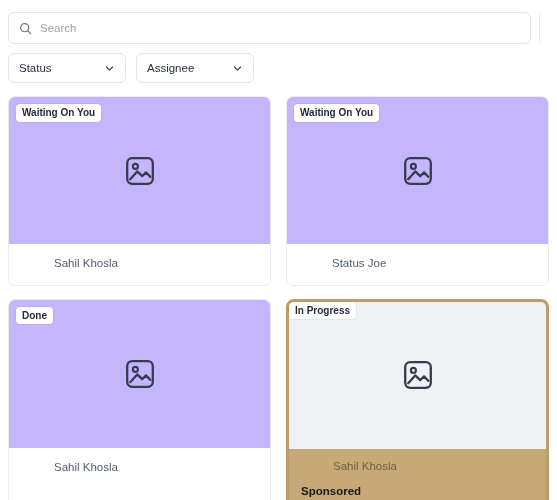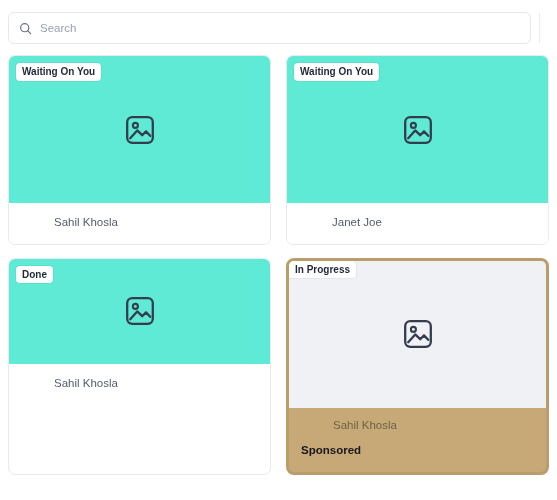--- a/index.html
+++ b/index.html
@@ -123,27 +123,27 @@
 
   .card.sponsored {
     background: #c7a977;
     border: 3px solid #bb9d6b;
     border-radius: 8px;
   }
 
   .card-media {
     position: relative;
     height: 147px;
-    background: #5eead4;
+    background: #c4b5fd;
     display: flex;
     align-items: center;
     justify-content: center;
   }
 
-  .card.row-bottom .card-media { height: 105px; }
+  .card.row-bottom .card-media { height: 148px; }
 
   .card.sponsored .card-media { height: 147px; background: #eff1f5; }
 
   .status-badge {
     position: absolute;
     top: 7px;
     left: 7px;
     background: #ffffff;
     border-radius: 4px;
     padding: 3px 6px;
@@ -206,20 +206,39 @@
           <line x1="10.8" y1="10.8" x2="14.3" y2="14.3" stroke="#6b7382" stroke-width="1.5" stroke-linecap="round"></line>
         </svg>
       </span>
       <input class="search-input" type="text" placeholder="Search" value="" style="">
     </div>
 
     <div class="tool-divider"></div>
 
   </div>
 
+  <div class="filter-row">
+    <div class="filter-select">
+      <span class="filter-label">Status</span>
+      <span class="chevron">
+        <svg width="11" height="11" viewBox="0 0 12 12" fill="none">
+          <path d="M2.6 4.4 L6 7.8 L9.4 4.4" stroke="#3b4354" stroke-width="1.3" stroke-linecap="round" stroke-linejoin="round"></path>
+        </svg>
+      </span>
+    </div>
+
+    <div class="filter-select">
+      <span class="filter-label">Assignee</span>
+      <span class="chevron">
+        <svg width="11" height="11" viewBox="0 0 12 12" fill="none">
+          <path d="M2.6 4.4 L6 7.8 L9.4 4.4" stroke="#3b4354" stroke-width="1.3" stroke-linecap="round" stroke-linejoin="round"></path>
+        </svg>
+      </span>
+    </div>
+  </div>
 
   <div class="grid">
 
     <div class="card">
       <div class="card-media">
         <span class="status-badge">Waiting On You</span>
         <span class="placeholder-icon">
           <svg width="32" height="32" viewBox="0 0 32 32" fill="none">
             <rect x="3.2" y="3.2" width="25.6" height="25.6" rx="5" stroke="#343c4d" stroke-width="2.3"></rect>
             <circle cx="11.4" cy="11.4" r="2.5" stroke="#343c4d" stroke-width="2.1"></circle>
@@ -237,21 +256,21 @@
         <span class="status-badge">Waiting On You</span>
         <span class="placeholder-icon">
           <svg width="32" height="32" viewBox="0 0 32 32" fill="none">
             <rect x="3.2" y="3.2" width="25.6" height="25.6" rx="5" stroke="#343c4d" stroke-width="2.3"></rect>
             <circle cx="11.4" cy="11.4" r="2.5" stroke="#343c4d" stroke-width="2.1"></circle>
             <path d="M6.2 24.2 L13.2 16.4 L18.2 21.2 L22 17.4 L26.2 21.8" stroke="#343c4d" stroke-width="2.3" stroke-linecap="round" stroke-linejoin="round"></path>
           </svg>
         </span>
       </div>
       <div class="card-footer">
-        <div class="assignee-name">Janet Joe</div>
+        <div class="assignee-name">Status Joe</div>
       </div>
     </div>
 
     <div class="card row-bottom">
       <div class="card-media">
         <span class="status-badge">Done</span>
         <span class="placeholder-icon">
           <svg width="32" height="32" viewBox="0 0 32 32" fill="none">
             <rect x="3.2" y="3.2" width="25.6" height="25.6" rx="5" stroke="#343c4d" stroke-width="2.3"></rect>
             <circle cx="11.4" cy="11.4" r="2.5" stroke="#343c4d" stroke-width="2.1"></circle>

